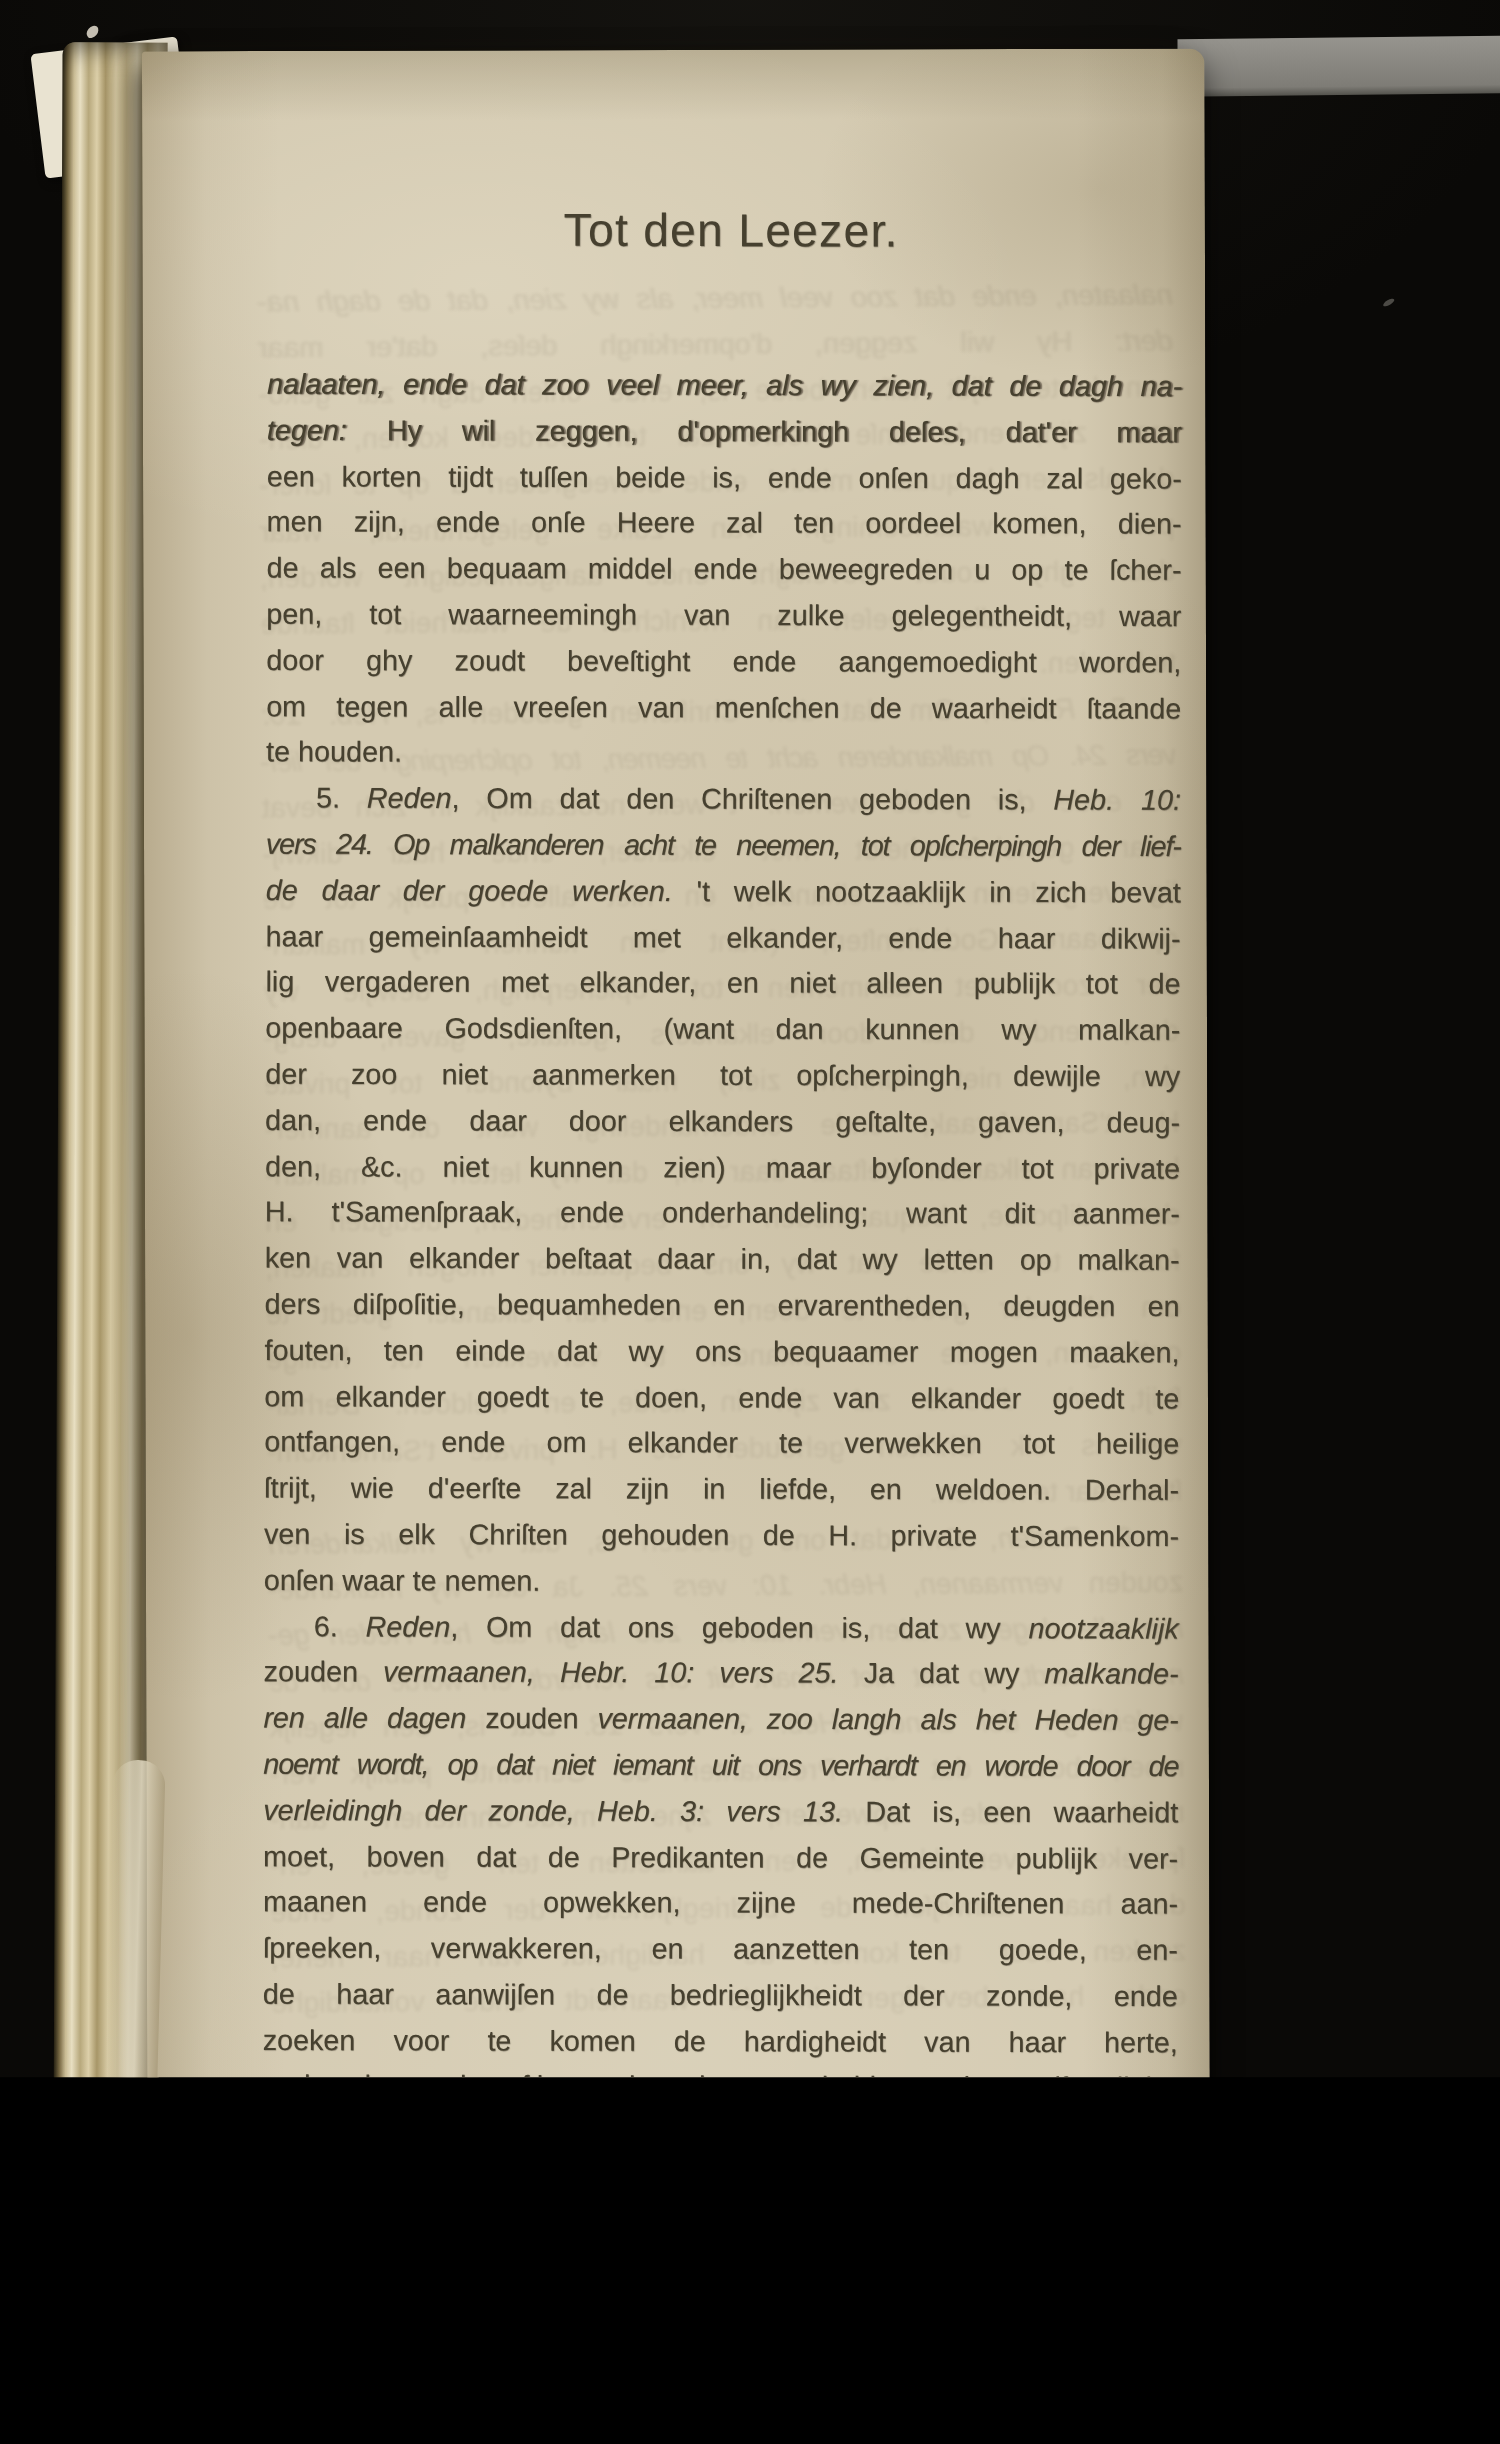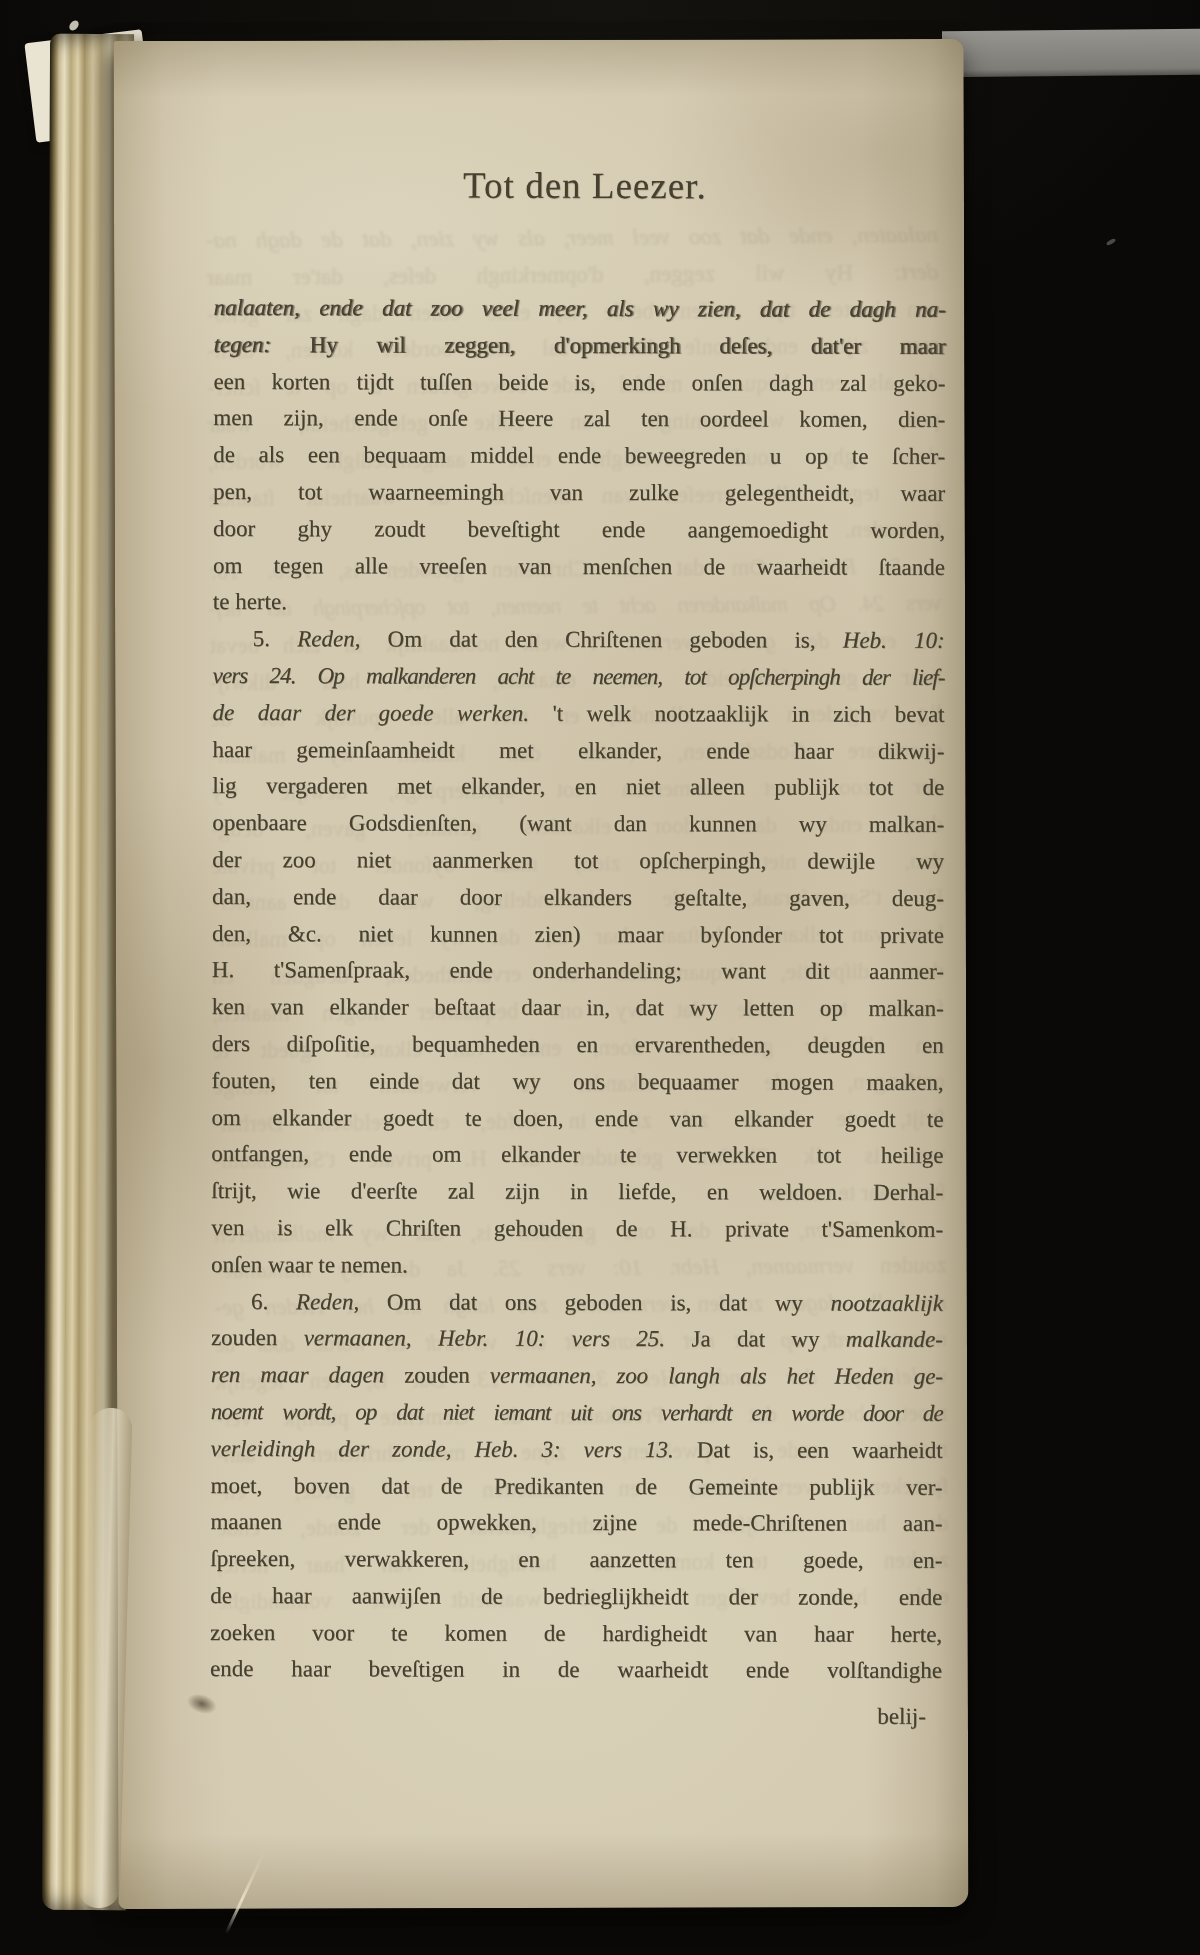--- a/index.html
+++ b/index.html
@@ -1,25 +1,25 @@
 <!DOCTYPE html>
 <html style="--paper: #d4cab1; --ink: #46402f;"><head>
 <meta charset="utf-8">
 <style>
   :root{
     --paper:#d4cab1;
     --ink:#46402f;
   }
   html,body{margin:0;padding:0;background:#000;}
   .scan{
-    position:relative;width:1200px;height:1955px;overflow:hidden;
+    position:relative;width:1200px;height:1662px;overflow:hidden;
     background:
       radial-gradient(ellipse 900px 500px at 50% 0%, rgba(40,38,32,.35), transparent 70%),
       #0a0907;
-    font-family:Liberation Serif, serif;
+    font-family:Liberation Sans, sans-serif;
   }
   
   .gray-corner{
     position:absolute;left:942px;top:30px;width:258px;height:46px;z-index:1;
     background:linear-gradient(to bottom,#96948e,#7e7c76 85%,#54534d);
     transform:skewY(-0.6deg);
   }
   
   .under-corner{
     position:absolute;left:30px;top:36px;width:118px;height:100px;z-index:1;
@@ -164,42 +164,42 @@
       <h1 class="header">Tot den Leezer.</h1>
       <div class="body-lines" id="lines">
           <div class="line mackle"><span class="it">nalaaten, ende dat zoo veel meer, als wy zien, dat de dagh na-</span></div>
           <div class="line mackle"><span class="it">tegen: </span><span class="ro">Hy wil zeggen, d'opmerkingh deſes, dat'er maar</span></div>
           <div class="line"><span class="ro">een korten tijdt tuſſen beide is, ende onſen dagh zal geko-</span></div>
           <div class="line"><span class="ro">men zijn, ende onſe Heere zal ten oordeel komen, dien-</span></div>
           <div class="line"><span class="ro">de als een bequaam middel ende beweegreden u op te ſcher-</span></div>
           <div class="line"><span class="ro">pen, tot waarneemingh van zulke gelegentheidt, waar</span></div>
           <div class="line"><span class="ro">door ghy zoudt beveſtight ende aangemoedight worden,</span></div>
           <div class="line"><span class="ro">om tegen alle vreeſen van menſchen de waarheidt ſtaande</span></div>
-          <div class="line end"><span class="ro">te herte.</span></div>
+          <div class="line end"><span class="ro">te houden.</span></div>
           <div class="line indent"><span class="ro">5. </span><span class="it">Reden</span><span class="ro">, Om dat den Chriſtenen geboden is, </span><span class="it">Heb. 10:</span></div>
           <div class="line" style="letter-spacing: -0.9px;"><span class="it">vers 24. Op malkanderen acht te neemen, tot opſcherpingh der lief-</span></div>
           <div class="line"><span class="it">de daar der goede werken. </span><span class="ro">'t welk nootzaaklijk in zich bevat</span></div>
           <div class="line"><span class="ro">haar gemeinſaamheidt met elkander, ende haar dikwij-</span></div>
           <div class="line"><span class="ro">lig vergaderen met elkander, en niet alleen publijk tot de</span></div>
           <div class="line"><span class="ro">openbaare Godsdienſten, (want dan kunnen wy malkan-</span></div>
           <div class="line"><span class="ro">der zoo niet aanmerken tot opſcherpingh, dewijle wy</span></div>
           <div class="line"><span class="ro">dan, ende daar door elkanders geſtalte, gaven, deug-</span></div>
           <div class="line"><span class="ro">den, &amp;c. niet kunnen zien) maar byſonder tot private</span></div>
           <div class="line"><span class="ro">H. t'Samenſpraak, ende onderhandeling; want dit aanmer-</span></div>
           <div class="line"><span class="ro">ken van elkander beſtaat daar in, dat wy letten op malkan-</span></div>
           <div class="line"><span class="ro">ders diſpoſitie, bequamheden en ervarentheden, deugden en</span></div>
           <div class="line"><span class="ro">fouten, ten einde dat wy ons bequaamer mogen maaken,</span></div>
           <div class="line"><span class="ro">om elkander goedt te doen, ende van elkander goedt te</span></div>
           <div class="line"><span class="ro">ontfangen, ende om elkander te verwekken tot heilige</span></div>
           <div class="line"><span class="ro">ſtrijt, wie d'eerſte zal zijn in liefde, en weldoen. Derhal-</span></div>
           <div class="line"><span class="ro">ven is elk Chriſten gehouden de H. private t'Samenkom-</span></div>
           <div class="line end"><span class="ro">onſen waar te nemen.</span></div>
           <div class="line indent"><span class="ro">6. </span><span class="it">Reden</span><span class="ro">, Om dat ons geboden is, dat wy </span><span class="it">nootzaaklijk</span></div>
           <div class="line"><span class="ro">zouden </span><span class="it">vermaanen, Hebr. 10: vers 25. </span><span class="ro">Ja dat wy </span><span class="it">malkande-</span></div>
-          <div class="line" style="letter-spacing: -0.15px;"><span class="it">ren maar dagen </span><span class="ro">zouden </span><span class="it">vermaanen, zoo langh als het Heden ge-</span></div>
+          <div class="line" style="letter-spacing: -0.15px;"><span class="it">ren alle dagen </span><span class="ro">zouden </span><span class="it">vermaanen, zoo langh als het Heden ge-</span></div>
           <div class="line" style="letter-spacing: -0.9px;"><span class="it">noemt wordt, op dat niet iemant uit ons verhardt en worde door de</span></div>
           <div class="line"><span class="it">verleidingh der zonde, Heb. 3: vers 13. </span><span class="ro">Dat is, een waarheidt</span></div>
           <div class="line"><span class="ro">moet, boven dat de Predikanten de Gemeinte publijk ver-</span></div>
           <div class="line"><span class="ro">maanen ende opwekken, zijne mede-Chriſtenen aan-</span></div>
           <div class="line"><span class="ro">ſpreeken, verwakkeren, en aanzetten ten goede, en-</span></div>
           <div class="line"><span class="ro">de haar aanwijſen de bedrieglijkheidt der zonde, ende</span></div>
           <div class="line"><span class="ro">zoeken voor te komen de hardigheidt van haar herte,</span></div>
           <div class="line"><span class="ro">ende haar beveſtigen in de waarheidt ende volſtandighe</span></div>
         </div>
       <div class="catchword">belij-</div>

